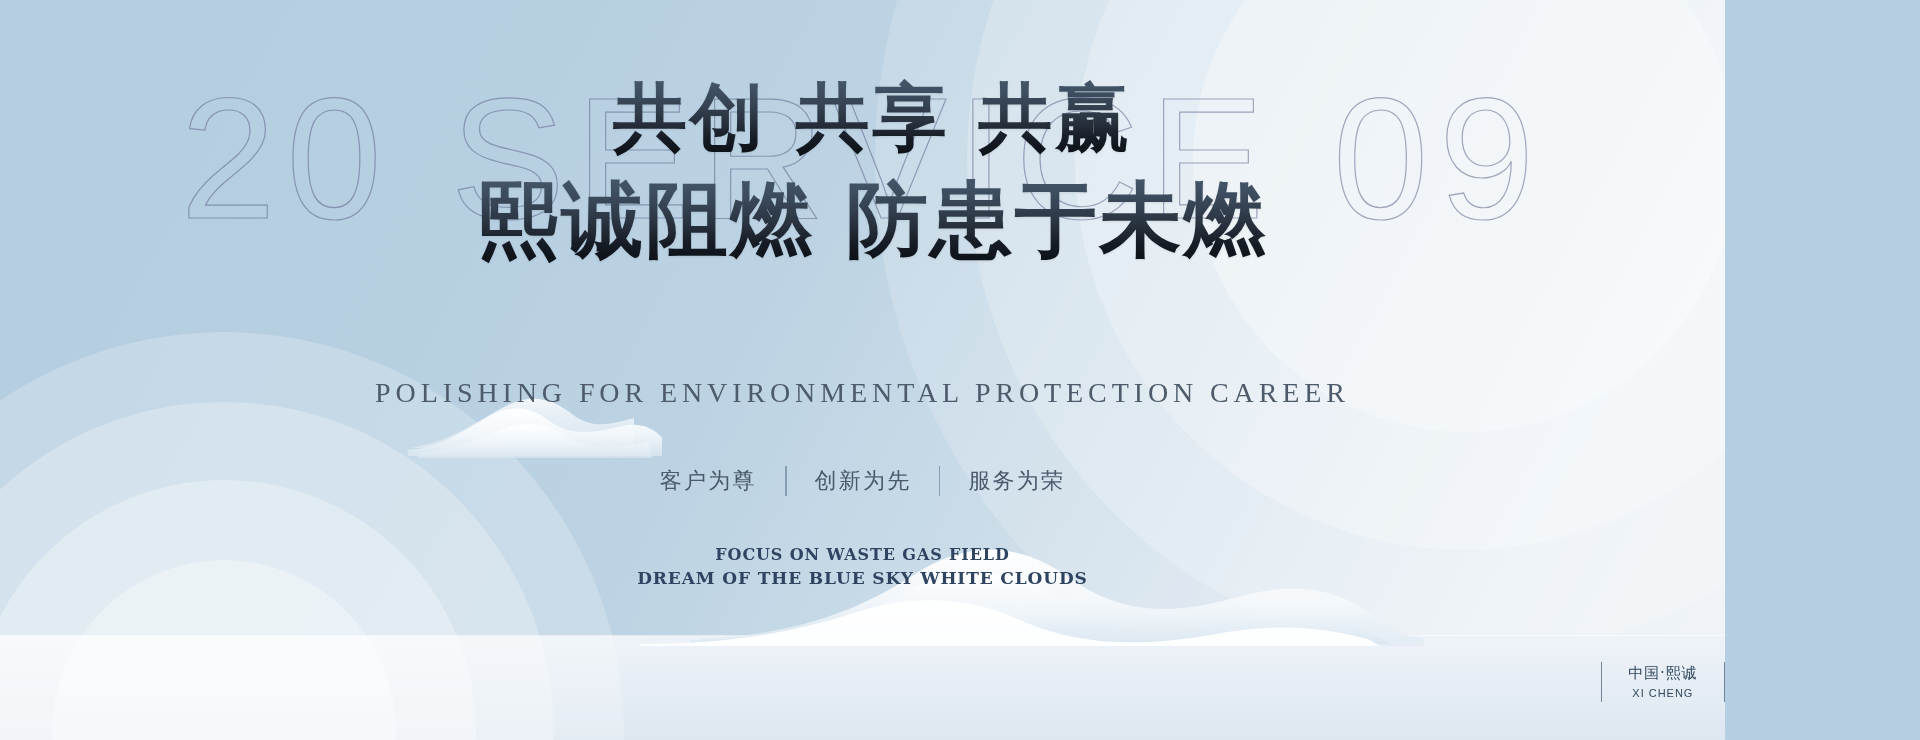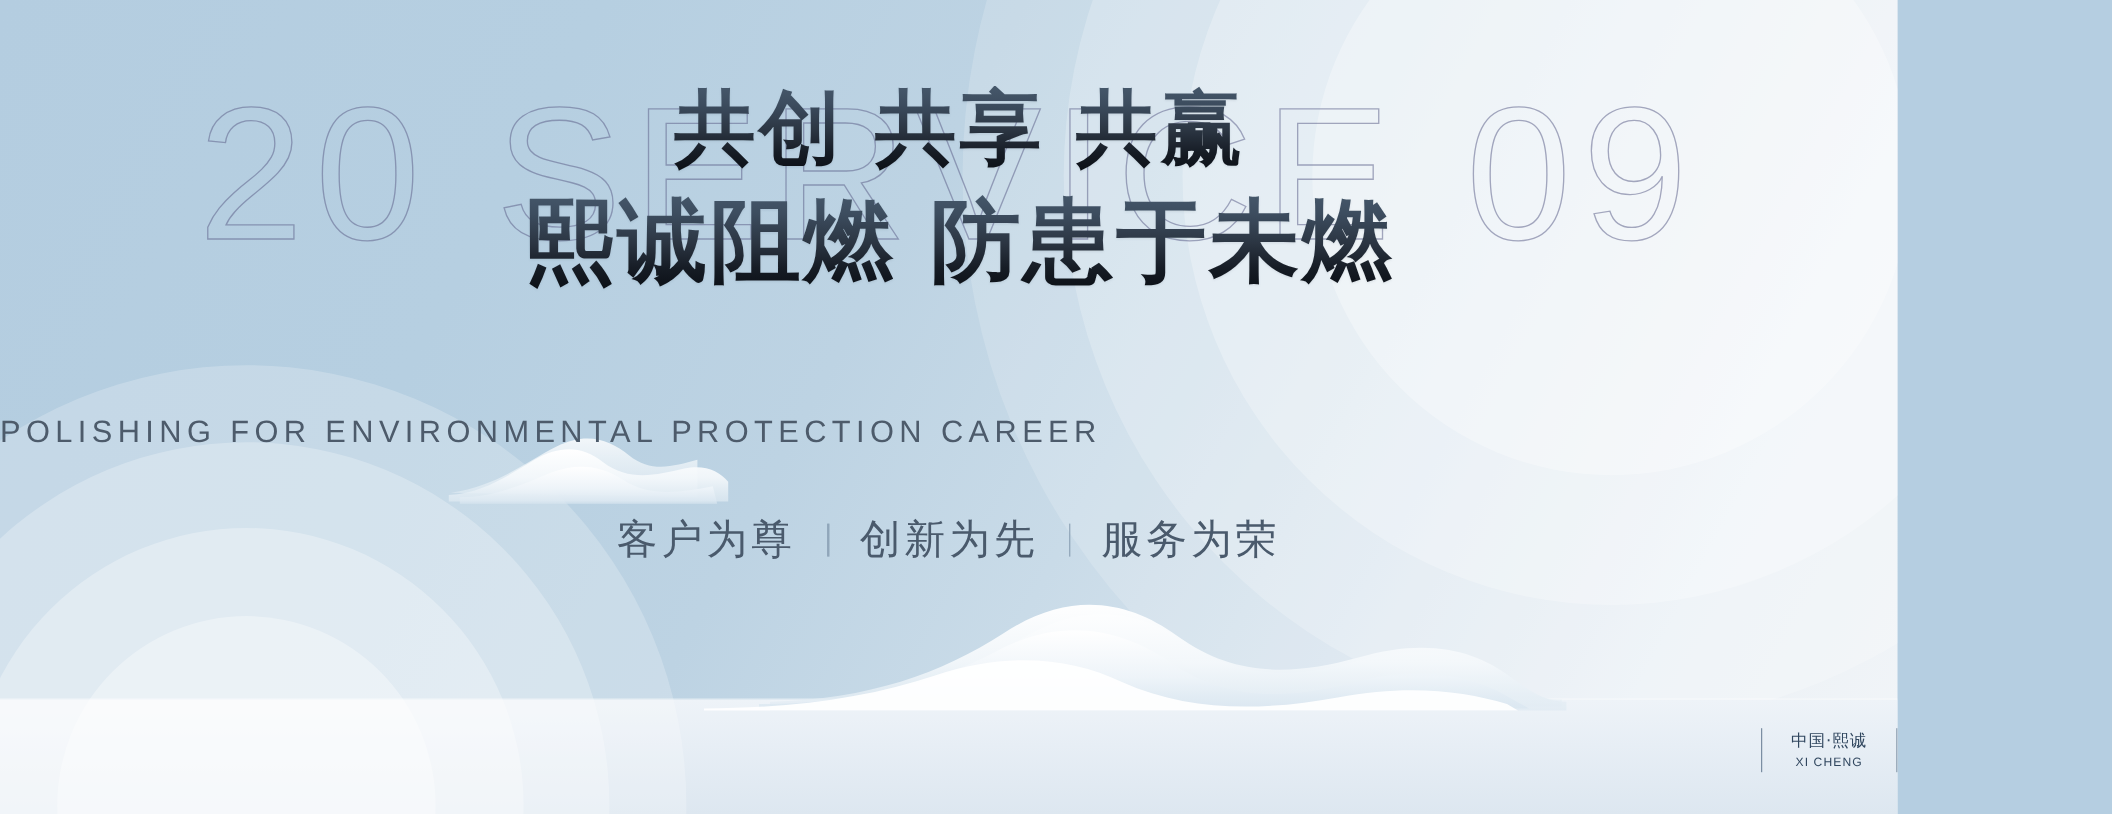--- a/index.html
+++ b/index.html
@@ -91,43 +91,43 @@
     padding-left:20px;
   }
   .hl-1 { font-size:74px; letter-spacing:0.04em; }
   .hl-2 { font-size:82px; letter-spacing:0.03em; margin-top:20px; }
 
   
   .tagline {
     position:absolute;
     left:0; right:0;
     top:377px;
-    text-align:left;
-    font-family:Liberation Sans, sans-serif;
+    text-align:center;
+    font-family:Liberation Serif, serif;
     font-size:28px;
     font-weight:400;
     letter-spacing:0.175em;
     color:#4d5b6b;
     white-space:nowrap;
   }
 
   
   .slogans {
     position:absolute;
     left:0; right:0;
     top:466px;
     display:flex;
     justify-content:center;
     align-items:center;
     gap:0;
     white-space:nowrap;
   }
   .slogan {
     font-family:"DejaVu Sans", "Liberation Sans", sans-serif;
-    font-size:37px;
+    font-size:22px;
     letter-spacing:0.10em;
     color:#4a5a6c;
     padding:0 28px;
     text-align:right;
   }
   .sep {
     width:1px; height:30px;
     background:#7d93a8;
     opacity:0.85;
   }
@@ -254,20 +254,24 @@
 
   <div class="slogans">
     <span class="slogan">客户为尊</span>
     <span class="sep"></span>
     <span class="sep"></span>
     <span class="slogan">创新为先</span>
     <span class="sep"></span>
     <span class="slogan">服务为荣</span>
   </div>
 
+  <div class="subslogan">
+    <span class="ss-line ss-1">FOCUS ON WASTE GAS FIELD</span>
+    <span class="ss-line ss-2">DREAM OF THE BLUE SKY WHITE CLOUDS</span>
+  </div>
 
   <div class="brand">
     <span class="brand-bar"></span>
     <span class="brand-text">
       <span class="brand-cn">中国·熙诚</span>
       <span class="brand-en">XI CHENG</span>
     </span>
     <span class="brand-bar"></span>
   </div>
 

